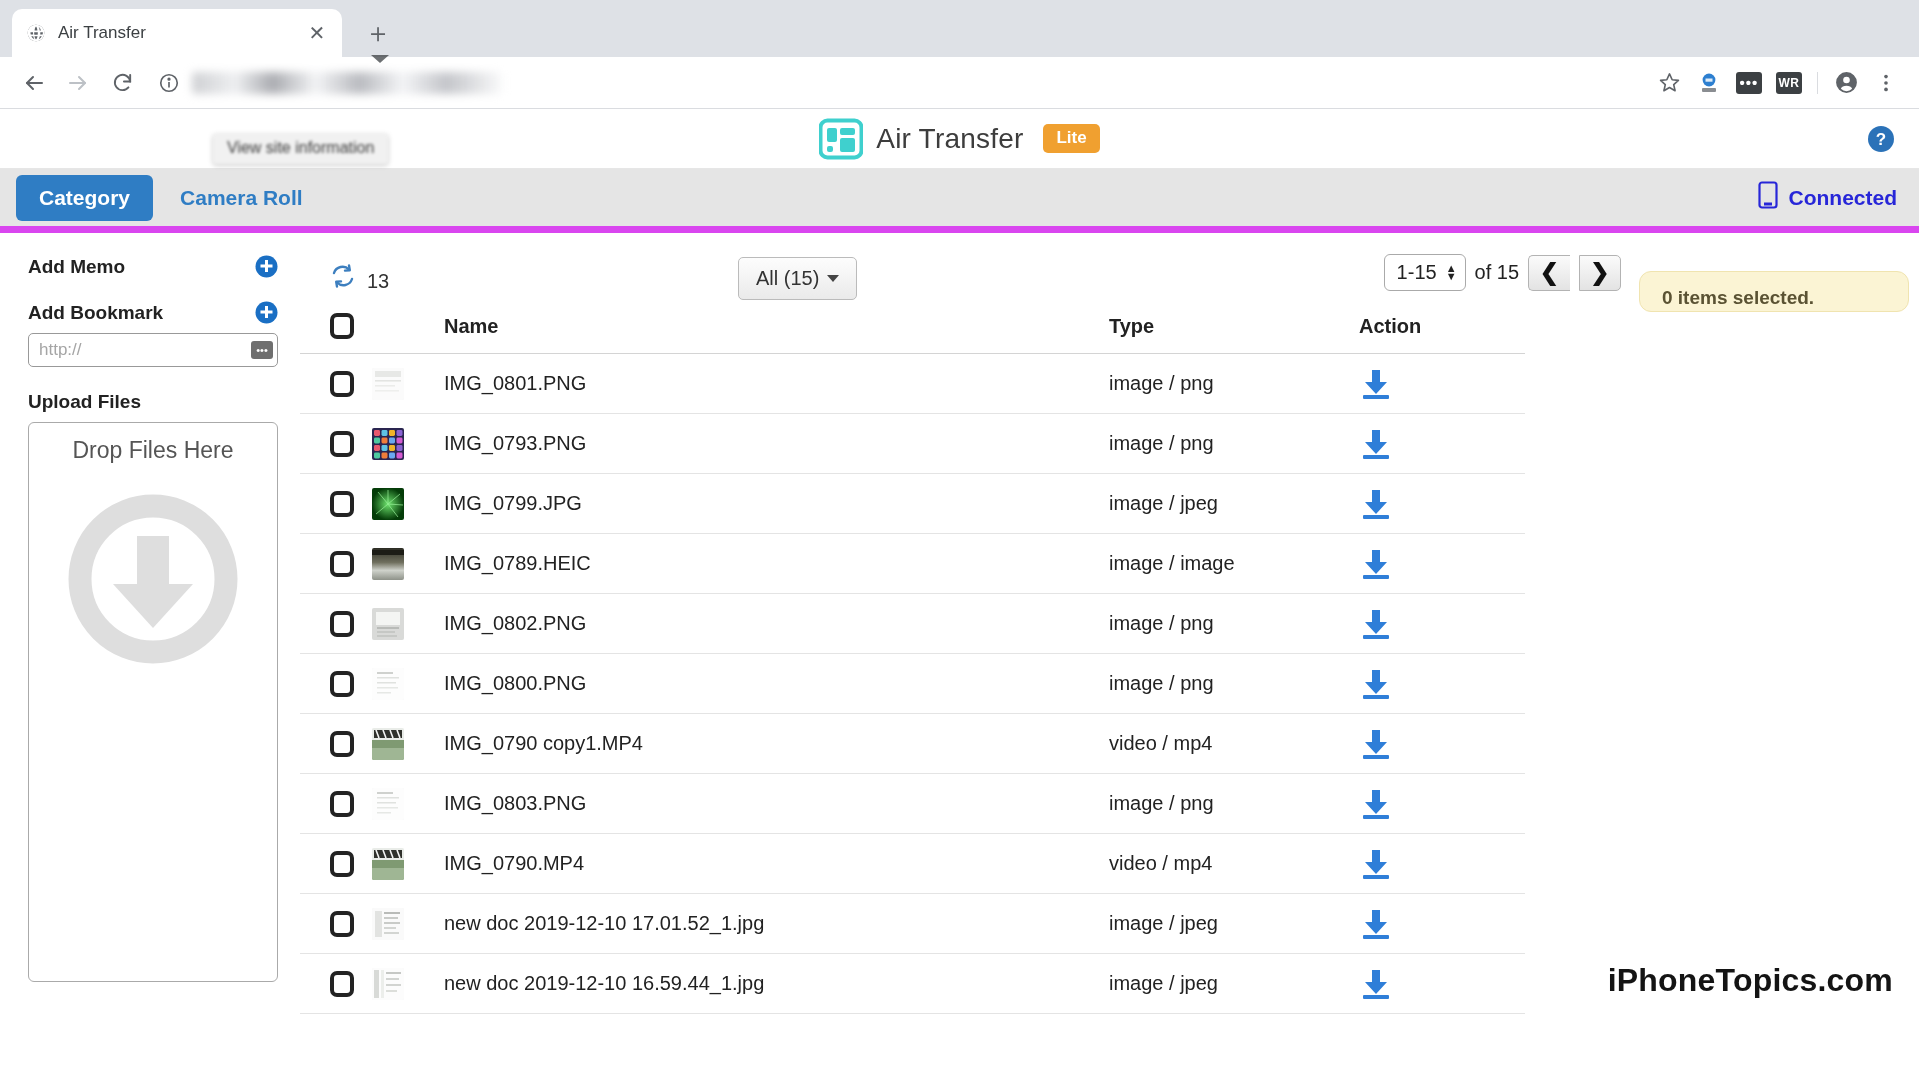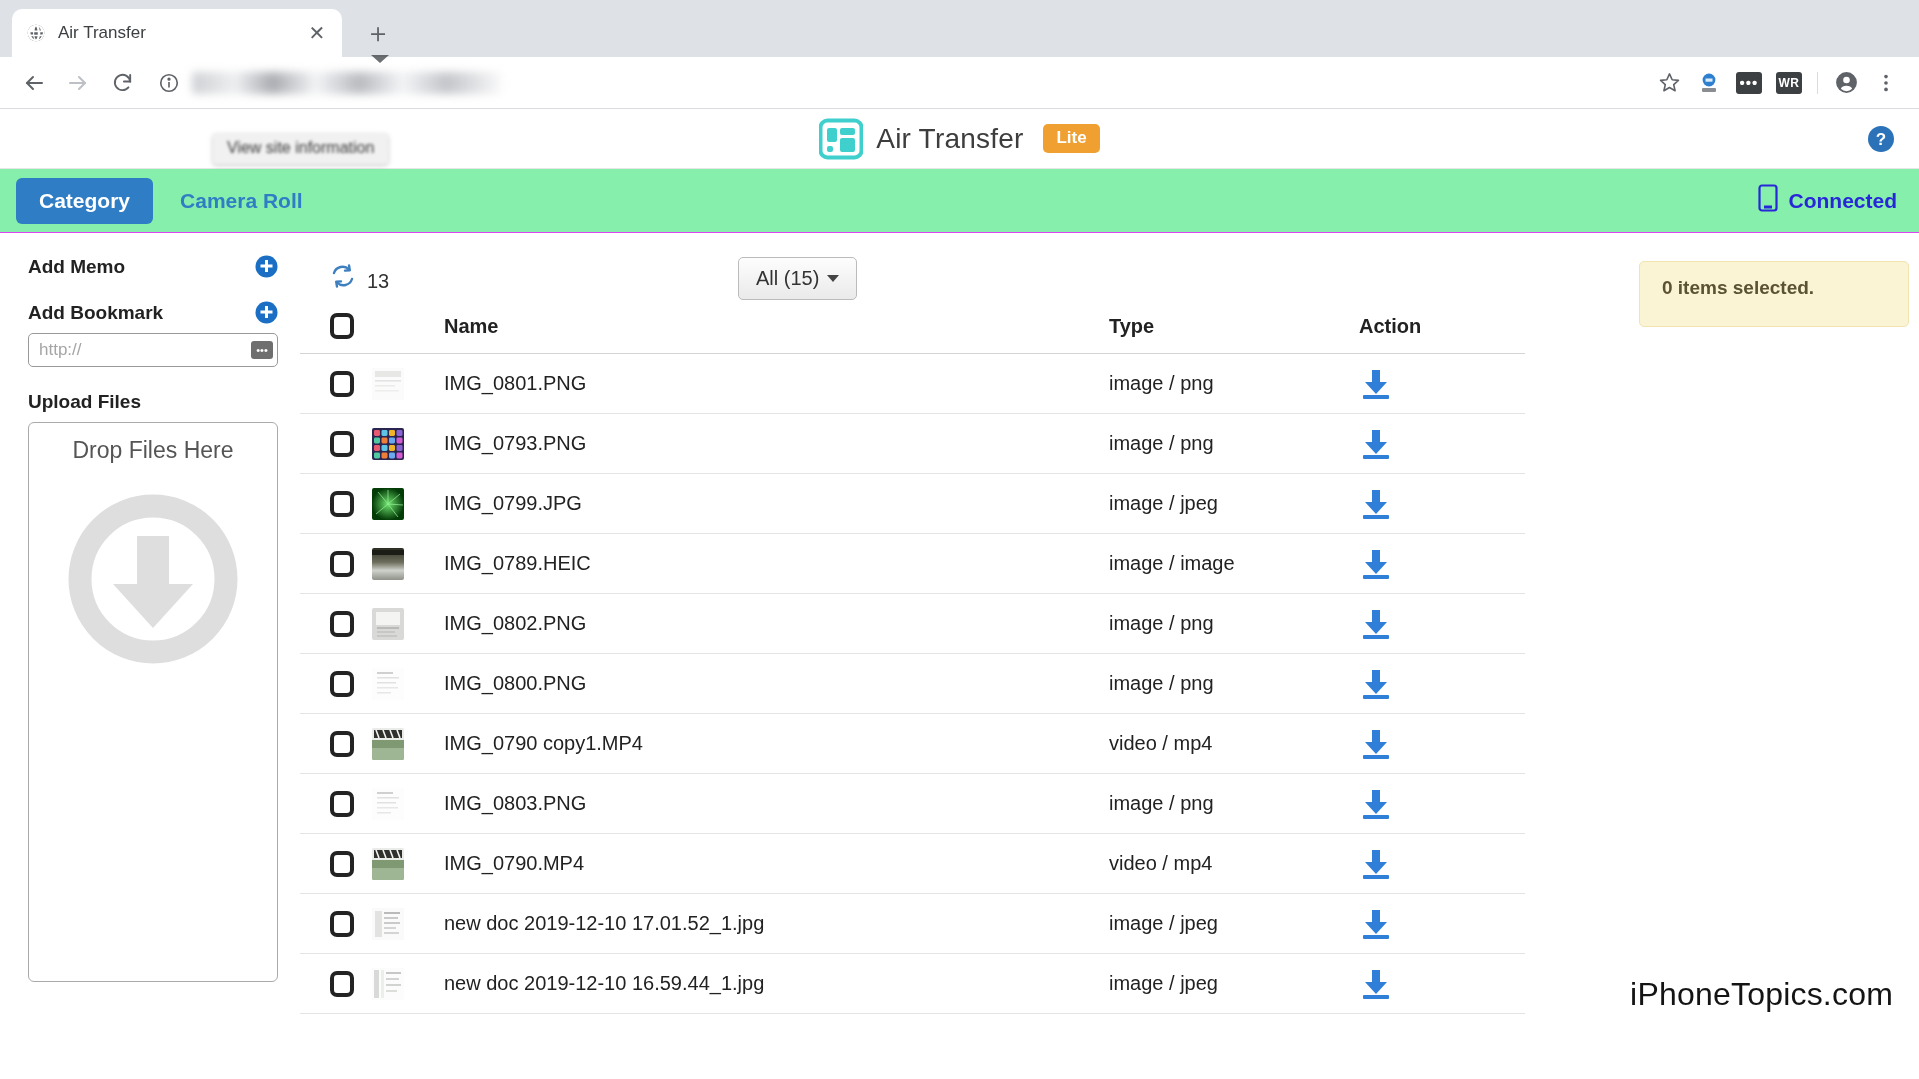--- a/index.html
+++ b/index.html
@@ -190,25 +190,25 @@
     right: 24px;
     top: 50%;
     transform: translateY(-50%);
     width: 28px; height: 28px;
     cursor: pointer;
   }
 
   
   .nav-bar {
     height: 64px;
-    background: #86efac;
+    background: #e5e5e5;
     display: flex;
     align-items: center;
     padding: 0 22px 0 16px;
-    border-bottom: 1px solid #d946ef;
+    border-bottom: 7px solid #d946ef;
     position: relative;
   }
   .tab-btn {
     background: #2f7dc4;
     color: #ffffff;
     font-size: 21px;
     font-weight: bold;
     padding: 11px 23px;
     border-radius: 6px;
     border: none;
@@ -409,26 +409,26 @@
     cursor: pointer;
     color: #111;
     font-size: 23px;
     font-weight: bold;
   }
   .pg-btn.prev { border-radius: 5px 0 0 5px; border-right: none; }
   .pg-btn.next { border-radius: 0 5px 5px 0; }
   .selected-banner {
     position: absolute;
     right: 10px;
-    top: 10px;
+    top: 20px;
     width: 270px;
     background: #fbf4d4;
     border: 1px solid #f0e4b0;
-    border-radius: 5px;
-    padding: 15px 0 27px 22px;
+    border-radius: 12px;
+    padding: 15px 0 2px 22px;
     font-size: 19px;
     font-weight: bold;
     color: #5a5233;
   }
 
   .file-table {
     width: 1225px;
     margin-left: 0;
     border-collapse: collapse;
     table-layout: fixed;
@@ -470,25 +470,26 @@
     background: #f2f2f2;
   }
   .dl-btn {
     width: 34px; height: 34px;
     cursor: pointer;
     display: block;
   }
   .watermark {
     position: absolute;
     right: 26px;
-    bottom: 66px;
+    bottom: 80px;
     font-size: 32px;
     color: #141414;
     letter-spacing: .2px;
     pointer-events: none;
+    font-weight: bold;
   }
 </style>
 </head>
 <body>
 
 <div class="browser-tabstrip">
   <div class="tab">
     <span class="tab-favicon">
       <svg viewBox="0 0 24 24" width="20" height="20">
         <circle cx="12" cy="12" r="10" fill="#5f6368"></circle>
@@ -658,20 +659,32 @@
           </svg>
         </span>
         <span class="refresh-count">13</span>
       </div>
 
       <div class="filter-select">
         <span>All (15)</span>
         <span class="caret-down"></span>
       </div>
 
+      <div class="pager">
+        <div class="page-select">
+          <span>1-15</span>
+          <span class="spinner-arrows">
+            <span>▲</span>
+              <span>▼</span>
+          </span>
+        </div>
+        <span class="page-of">of 15</span>
+        <div class="pg-btn prev">❮</div>
+        <div class="pg-btn next">❯</div>
+      </div>
 
       <div class="selected-banner">0 items selected.</div>
     </div>
 
     <table class="file-table">
       <thead>
         <tr>
           <th class="col-check">
             <span class="cbx"></span>
           </th>

